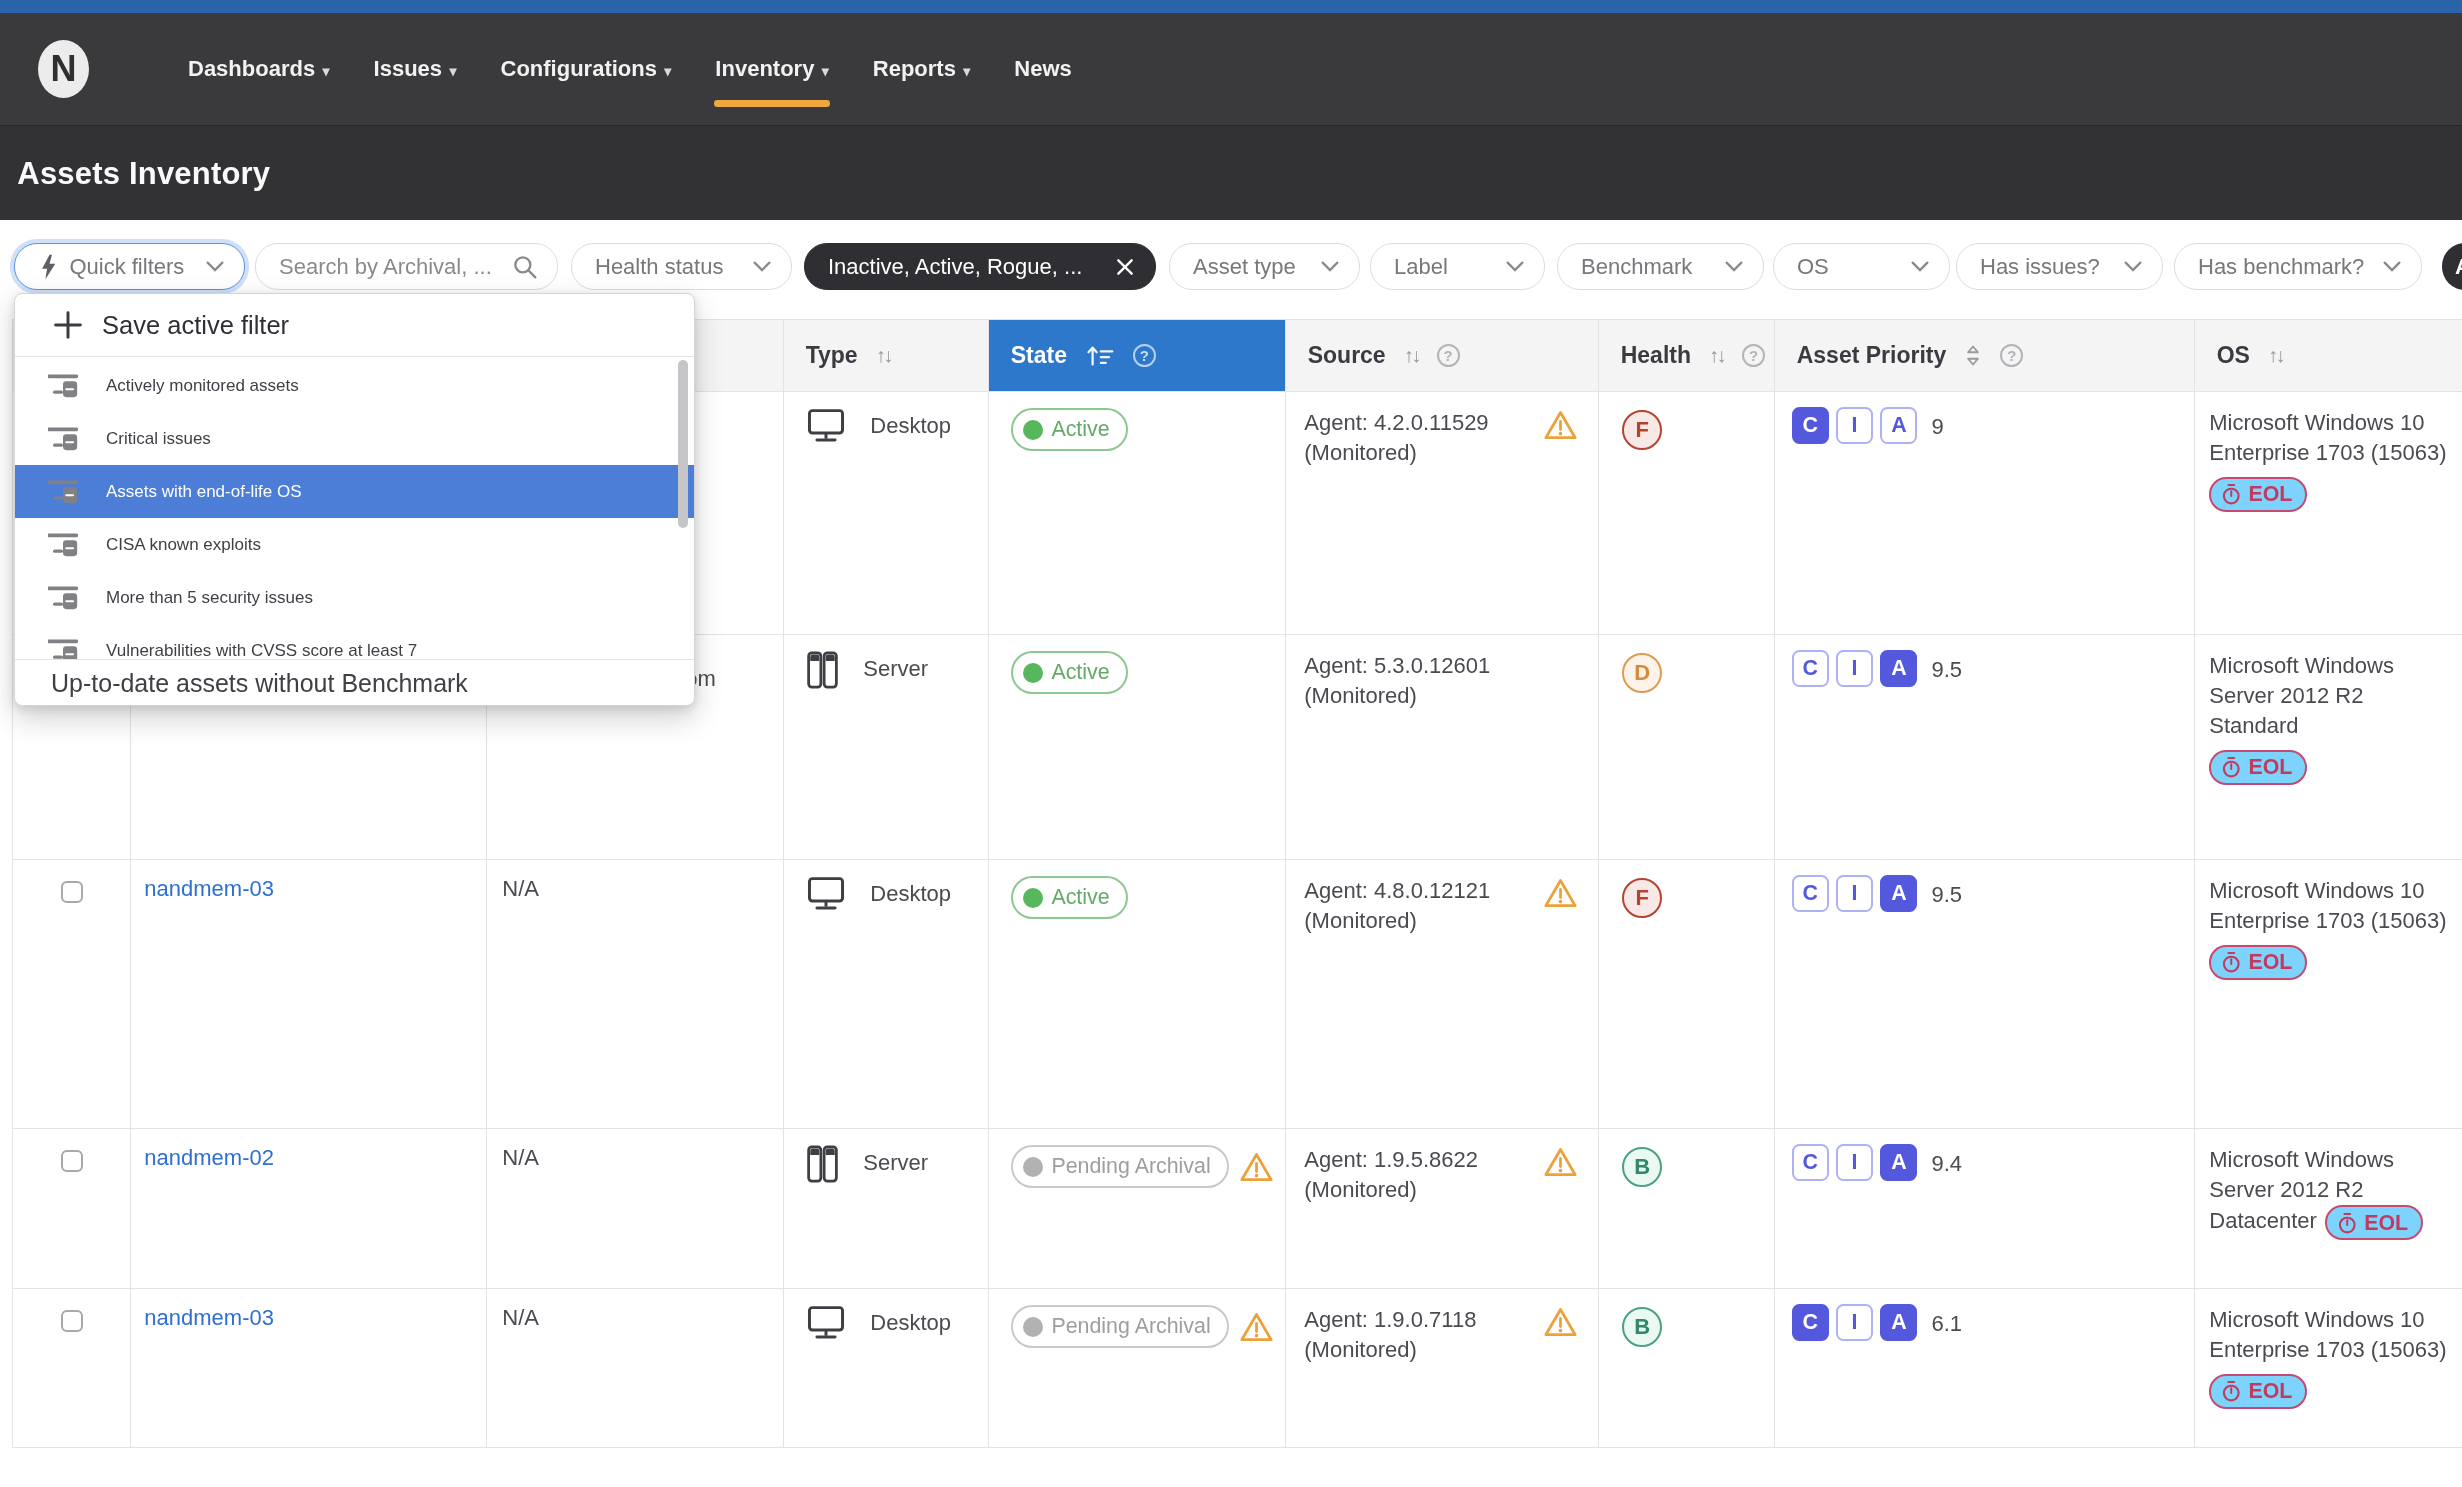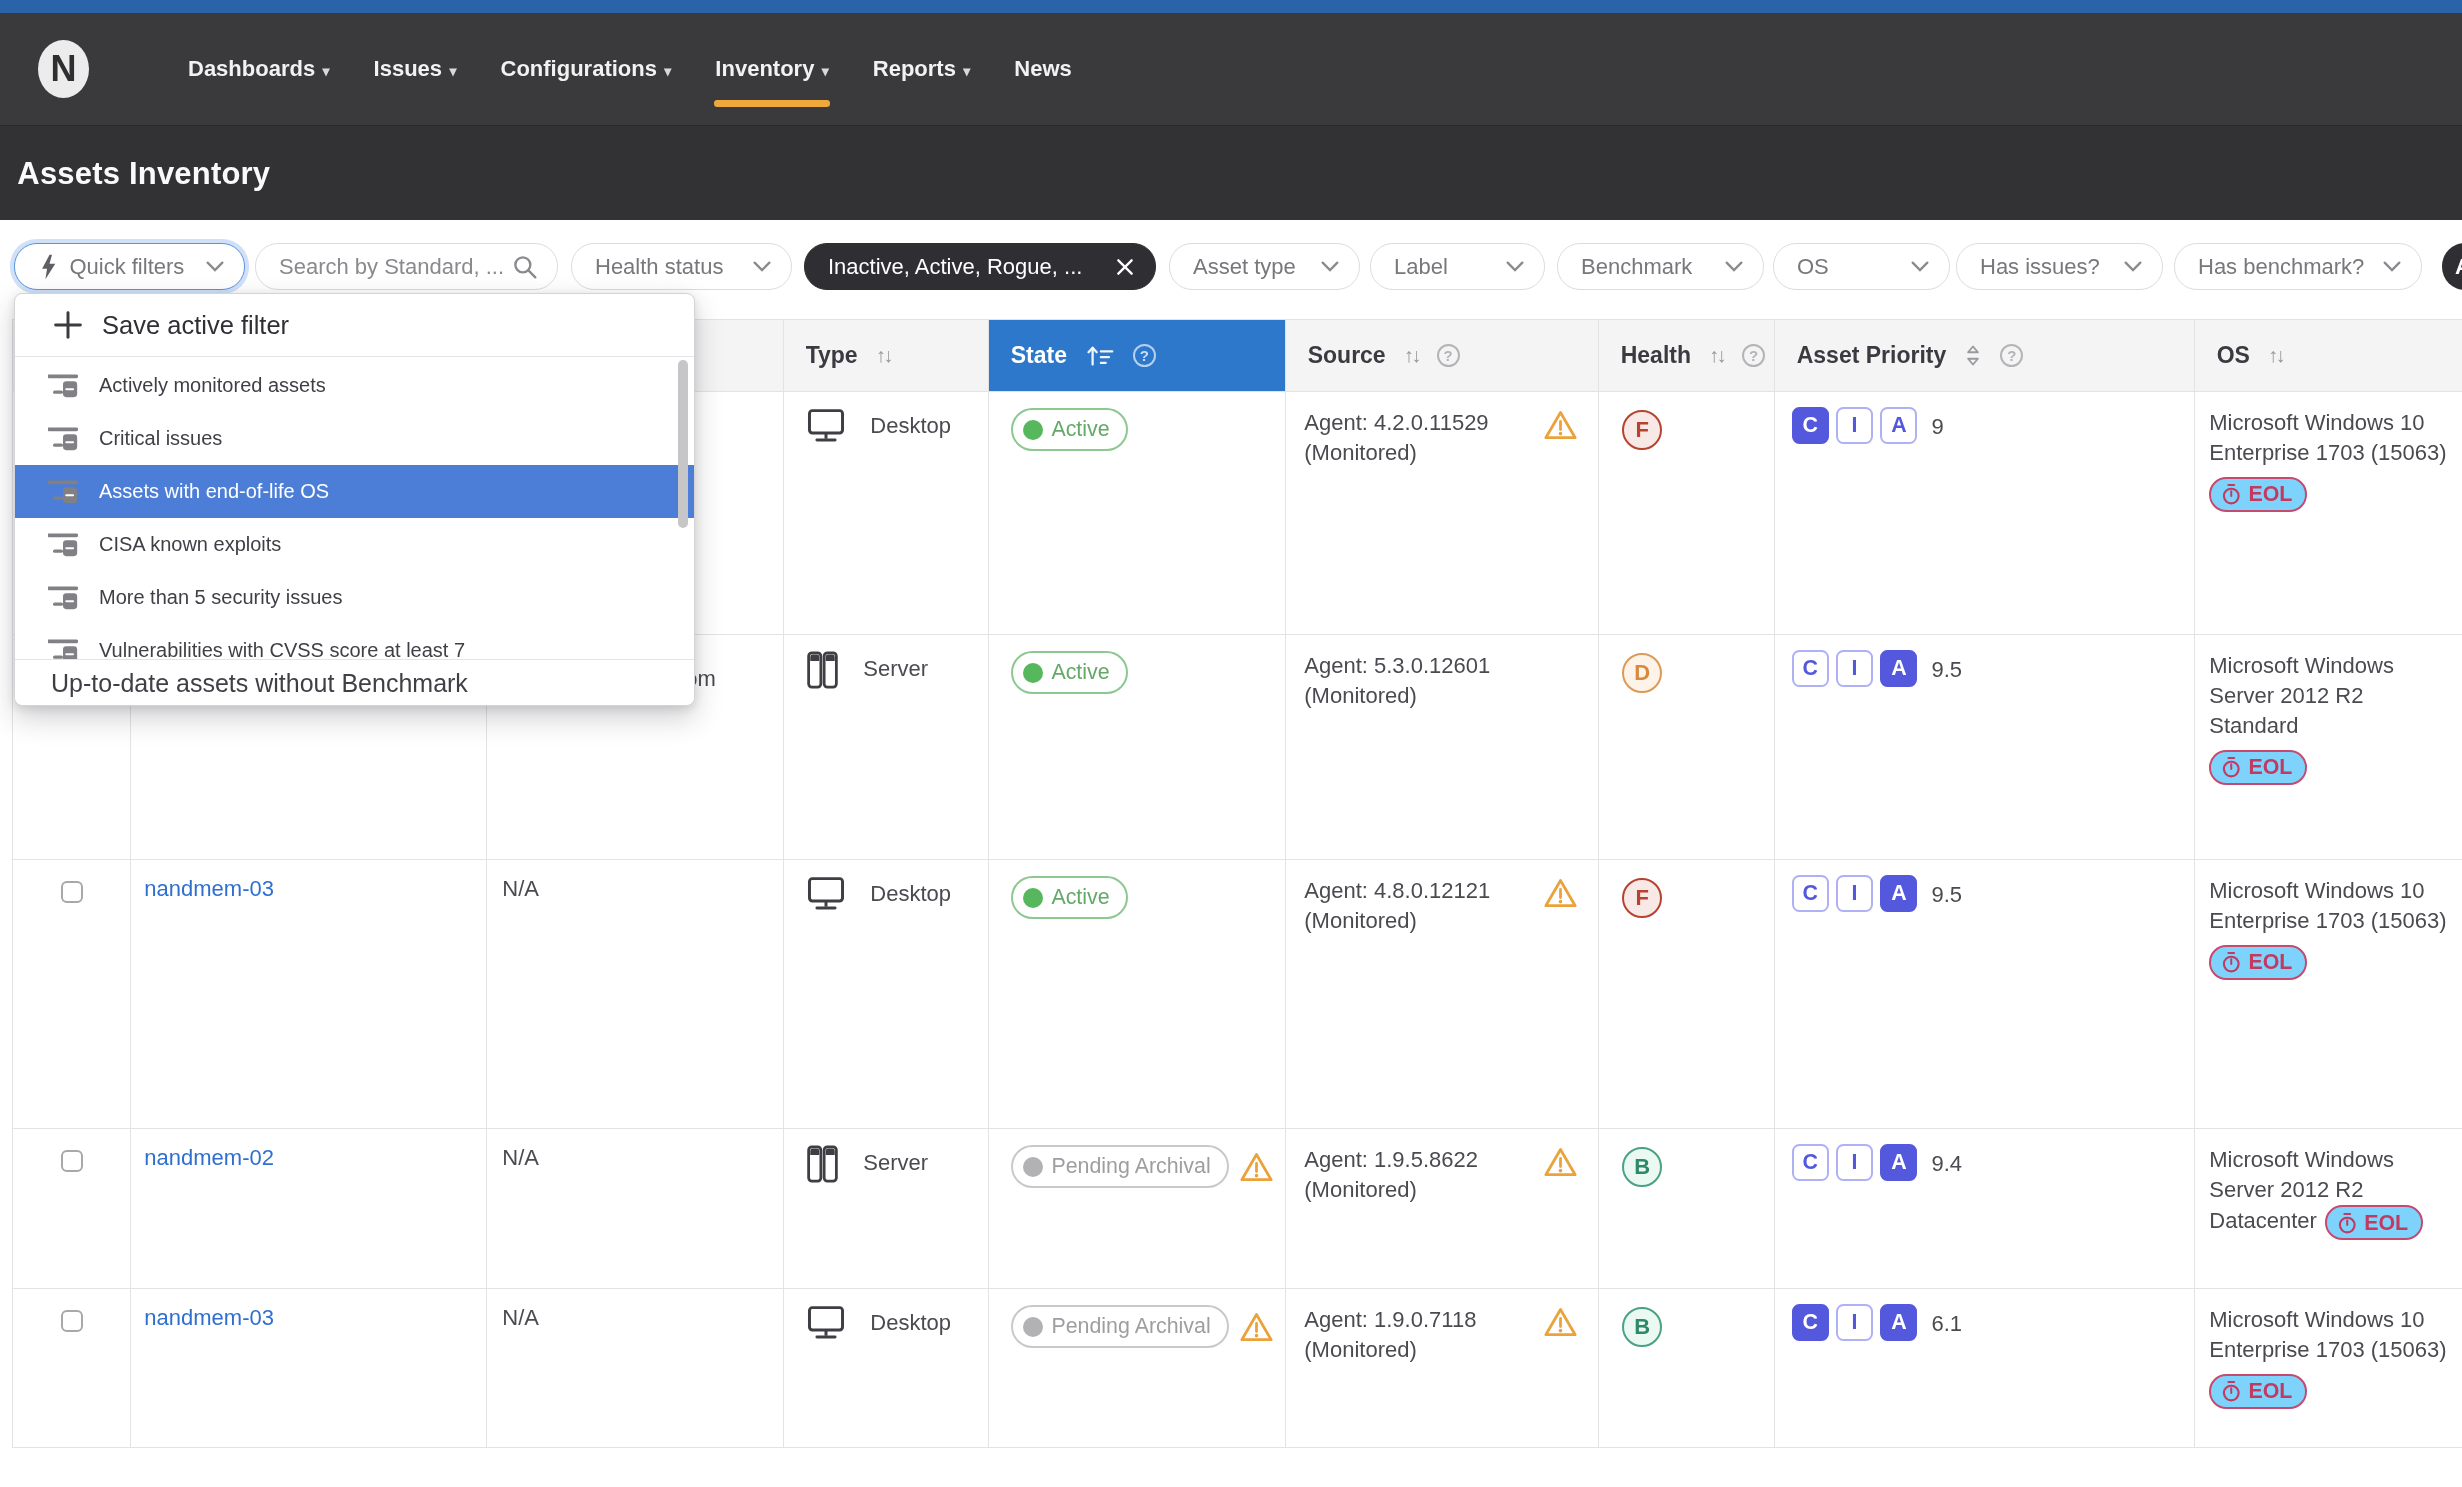--- a/index.html
+++ b/index.html
@@ -33,22 +33,22 @@
   .pill.dark{background:#2f2f33;border-color:#2f2f33;color:#fff;}
   .chev{margin-left:11.5px;}
 
   
   .dropdown{position:absolute;left:14px;top:293px;width:681px;height:413px;background:#fff;
             border:0.8px solid #d4d4d6;border-radius:8.2px;z-index:50;
             box-shadow:0 11.5px 28px rgba(40,40,50,.22),0 2.5px 8.2px rgba(40,40,50,.12);}
   .dd-save{position:absolute;left:0;top:0;right:0;height:63px;display:flex;align-items:center;
            gap:20px;padding-left:39px;border-bottom:1.6px solid #e4e4e6;font-size:25.5px;color:#2f2f35;cursor:pointer;}
   .dd-list{position:absolute;left:0;top:65px;right:0;height:300px;overflow:hidden;}
-  .dd-item{height:53px;display:flex;align-items:center;gap:21px;padding-left:33px;
-           font-size:20px;color:#3f3f46;cursor:pointer;}
+  .dd-item{height:53px;display:flex;align-items:center;gap:28px;padding-left:33px;
+           font-size:17px;color:#3f3f46;cursor:pointer;}
   .dd-item.selected{background:#4c7dd7;color:#fff;}
   .dd-thumb{position:absolute;right:5.8px;top:66px;width:10.7px;height:168px;background:#c6c6c9;border-radius:5.8px;}
   .dd-foot{position:absolute;left:0;top:365px;right:0;height:48px;border-top:1.6px solid #e4e4e6;
            display:flex;align-items:center;padding-left:36px;font-size:25px;color:#3f3f46;
            border-radius:0 0 8.2px 8.2px;cursor:pointer;}
 
   
   .table{position:absolute;left:12.3px;top:319px;display:grid;
          grid-template-columns:118px 356px 297px 205px 297px 313px 176px 420px 268px;
          grid-template-rows:72px 243px 225px 269px 160px 159px;
@@ -147,21 +147,21 @@
     <svg width="21.4" height="28" viewBox="0 0 26 34" style="margin-right:10px;">
         <path d="M14 2 L5 19 h6 L9 32 L21 13 h-7 L17 2 Z" fill="#5f5f64"></path>
       </svg>
     <span class="lbl">Quick filters</span>
     <svg class="chev" width="18" height="11.5" viewBox="0 0 22 14">
         <polyline points="2,2 11,11 20,2" fill="none" stroke="#8a8a8e" stroke-width="2.8" stroke-linecap="round"></polyline>
       </svg>
   </div>
 
   <div class="pill" style="left:255px;width:303px;">
-    <span class="lbl" style="color:#8a8a8e;">Search by Standard, ...</span>
+    <span class="lbl" style="color:#8a8a8e;">Search by Archival, ...</span>
     <svg width="25" height="25" viewBox="0 0 30 30">
         <circle cx="13" cy="13" r="9" fill="none" stroke="#8a8a8e" stroke-width="2.8"></circle>
         <line x1="20" y1="20" x2="28" y2="28" stroke="#8a8a8e" stroke-width="2.8" stroke-linecap="round"></line>
       </svg>
   </div>
 
   <div class="pill" style="left:571px;width:221px;">
     <span class="lbl">Health status</span>
     <svg class="chev" width="18" height="11.5" viewBox="0 0 22 14">
         <polyline points="2,2 11,11 20,2" fill="none" stroke="#8a8a8e" stroke-width="2.8" stroke-linecap="round"></polyline>

